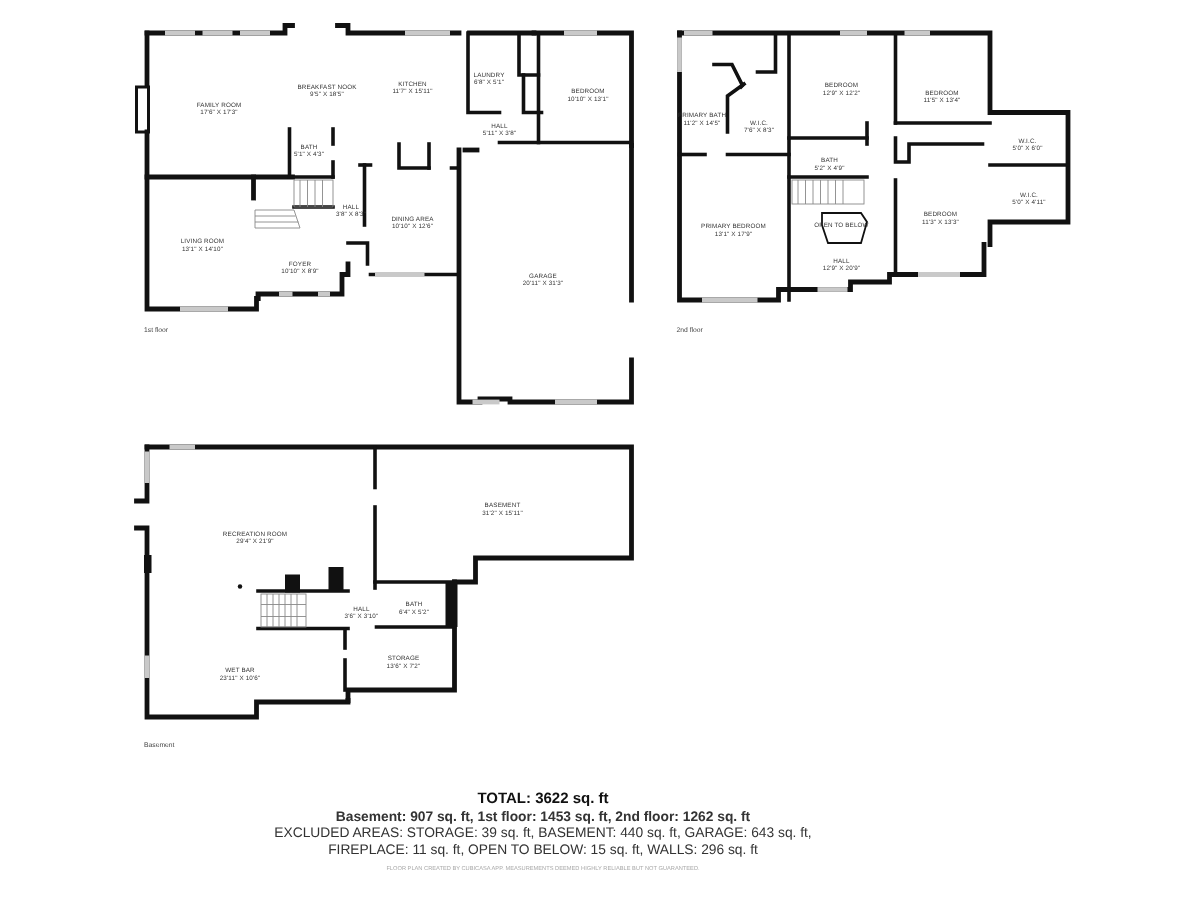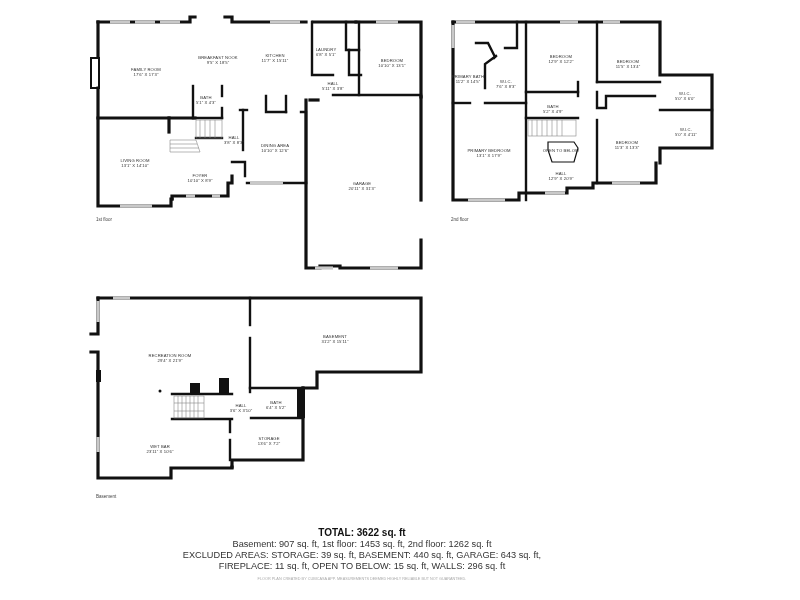--- a/index.html
+++ b/index.html
@@ -9,21 +9,21 @@
   .thin{fill:none;stroke:#111;stroke-width:2.4;stroke-linecap:square;}
   .win{stroke:#c9c9c9;stroke-width:3.2;}
   .stair{fill:none;stroke:#888;stroke-width:0.6;}
   .solid{fill:#111;}
   .lbl{position:absolute;font-size:4.2px;text-align:center;line-height:5px;color:#333;transform:translate(-50%,-50%);white-space:nowrap;text-transform:uppercase;letter-spacing:0.1px;}
   .lbl span{display:block;}
   .floor-label{position:absolute;font-size:4.5px;color:#444;}
   .summary{position:absolute;left:0;width:724px;text-align:center;color:#333;}
   .sum-total{top:527px;font-weight:bold;font-size:10px;color:#111;}
   .sum-line{font-size:9.2px;}
-  .sum1{top:539px;} .sum2{top:550px;} .sum3{top:561px;}
+  .sum1{top:539px;font-weight:bold;} .sum2{top:550px;} .sum3{top:561px;}
   .disclaimer{top:577px;font-size:3.8px;color:#aaa;}
 </style>
 </head>
 <body>
 
 <svg class="plan" viewBox="0 0 800 600">
 
   <g>
 
     <polyline class="wall" points="98,22 190,22 190,17 195,17"></polyline>

